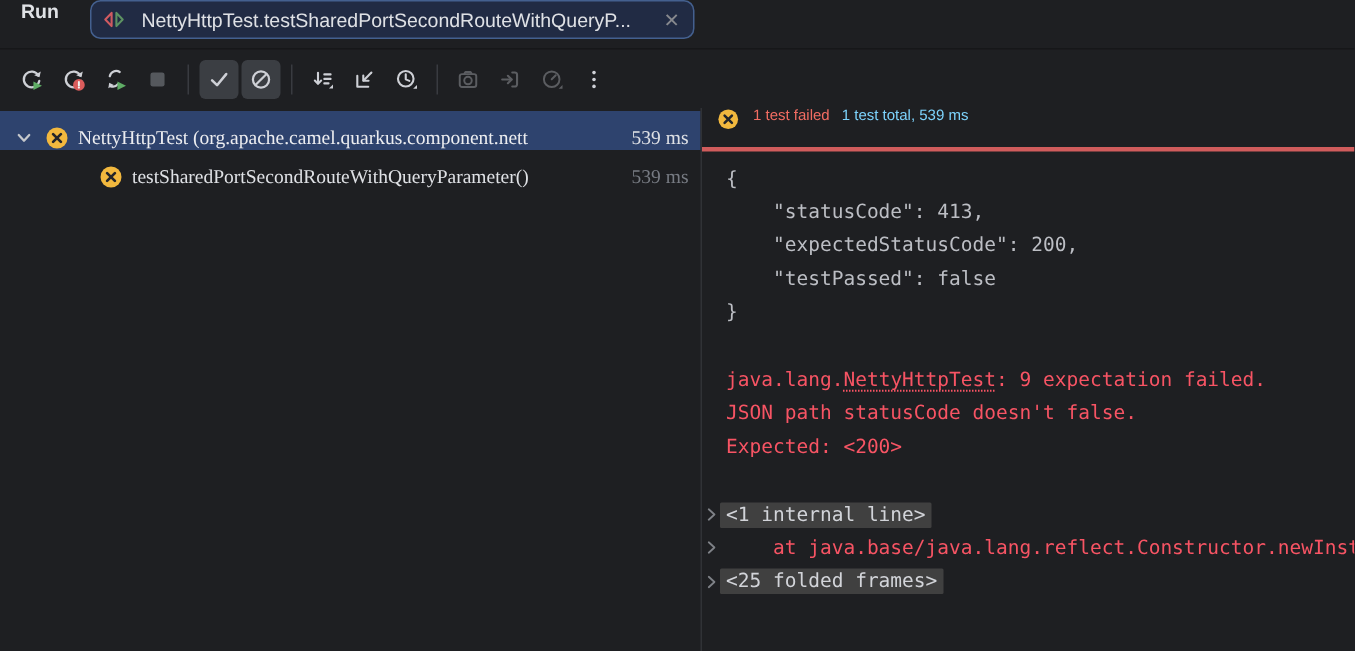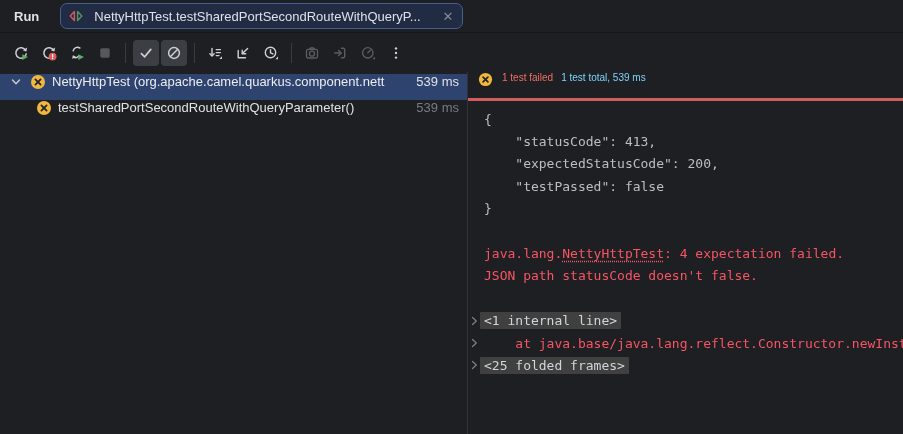--- a/index.html
+++ b/index.html
@@ -3,46 +3,46 @@
 <meta charset="utf-8">
 <style>
   * { margin:0; padding:0; box-sizing:border-box; }
   html,body { width:903px; height:434px; overflow:hidden; }
   body {
     background:#1e1f22;
     font-family:"Liberation Sans", sans-serif;
     color:#dfe1e5;
   }
   
-  .topbar { height:33px; display:flex; align-items:center; border-bottom:1px solid #161719; }
+  .topbar { height:33px; display:flex; align-items:flex-start; border-bottom:1px solid #161719; }
   .run-label { font-weight:bold; font-size:13px; color:#dfe1e5; margin-left:14px; }
   .tab {
     margin-left:21px; width:403px; height:26px;
     background:#212b44; border:1px solid #44608f; border-radius:7px;
     display:flex; align-items:center; gap:10px; padding:0 9px 0 7px;
   }
   .tab-title { flex:1; font-size:13px; color:#dfe1e5; white-space:nowrap; overflow:hidden; }
   .tab-close { color:#87898e; font-size:13px; line-height:1; }
   
   .toolbar { height:39px; display:flex; align-items:center; padding-left:8px; gap:2px; }
   .tbtn { width:26px; height:26px; border-radius:4px; display:flex; align-items:center; justify-content:center; }
   .tbtn.toggled { background:#3b3e43; }
   .sep { width:1px; height:20px; background:#393b40; margin:0 5px; flex:none; }
   .dim { opacity:.35; }
   
   .main { display:flex; height:362px; }
   .tree { width:467px; flex:none; padding-top:2px; }
-  .trow { height:26px; display:flex; align-items:flex-start; font-size:13px; padding-right:8px; }
+  .trow { height:26px; display:flex; align-items:flex-end; font-size:13px; padding-right:8px;font-family:Liberation Serif, serif; }
   .trow.selected { background:#2e436e; color:#ecedf0; }
   .twist { width:16px; height:16px; margin-left:8px; flex:none; display:flex; align-items:center; justify-content:center; }
   .ticon { width:16px; height:16px; flex:none; margin-left:6px; }
   .tlabel { margin-left:6px; flex:1; white-space:nowrap; overflow:hidden; }
   .tdur { flex:none; margin-left:8px; }
   .trow.selected .tdur { color:#dfe1e5; }
-  .trow.child { padding-left:36px; }
+  .trow.child { padding-left:66px; }
   .trow.child .tdur { color:#777b83; }
   
   .right { flex:1; display:flex; flex-direction:column; border-left:1px solid #303236; min-width:0; }
   .rheader { height:26px; display:flex; align-items:flex-start; padding-left:10px; font-size:10px; gap:8px; }
   .ricon { width:15px; height:15px; flex:none; }
   .failed-text { color:#f26d63; margin-left:1px; }
   .total-text { color:#7dd3fc; }
   .progress { height:3px; background:#d05c5c; flex:none; }
   .console {
     flex:1; padding-top:7px; overflow:hidden;
@@ -241,25 +241,29 @@
           <span class="ctext">}</span>
         </div>
       <div class="cline">
           <span class="gut"></span>
           <span class="ctext"></span>
         </div>
       <div class="cline">
         <span class="gut"></span>
         <span class="ctext err">java.lang.</span>
           <span class="ctext err link">NettyHttpTest</span>
-          <span class="ctext err">: 4 expectation failed.</span>
+          <span class="ctext err">: 9 expectation failed.</span>
       </div>
       <div class="cline">
           <span class="gut"></span>
           <span class="ctext err">JSON path statusCode doesn't false.</span>
+        </div>
+      <div class="cline">
+          <span class="gut"></span>
+          <span class="ctext err">Expected: &lt;200&gt;</span>
         </div>
       <div class="cline">
           <span class="gut"></span>
           <span class="ctext"></span>
         </div>
       <div class="cline">
         <span class="gut">
           <svg width="7" height="10" viewBox="0 0 7 10">
               <polyline points="1.5,1.5 5.3,5 1.5,8.5" fill="none" stroke="#7e8187" stroke-width="1.2" stroke-linecap="round" stroke-linejoin="round"></polyline>
             </svg>

